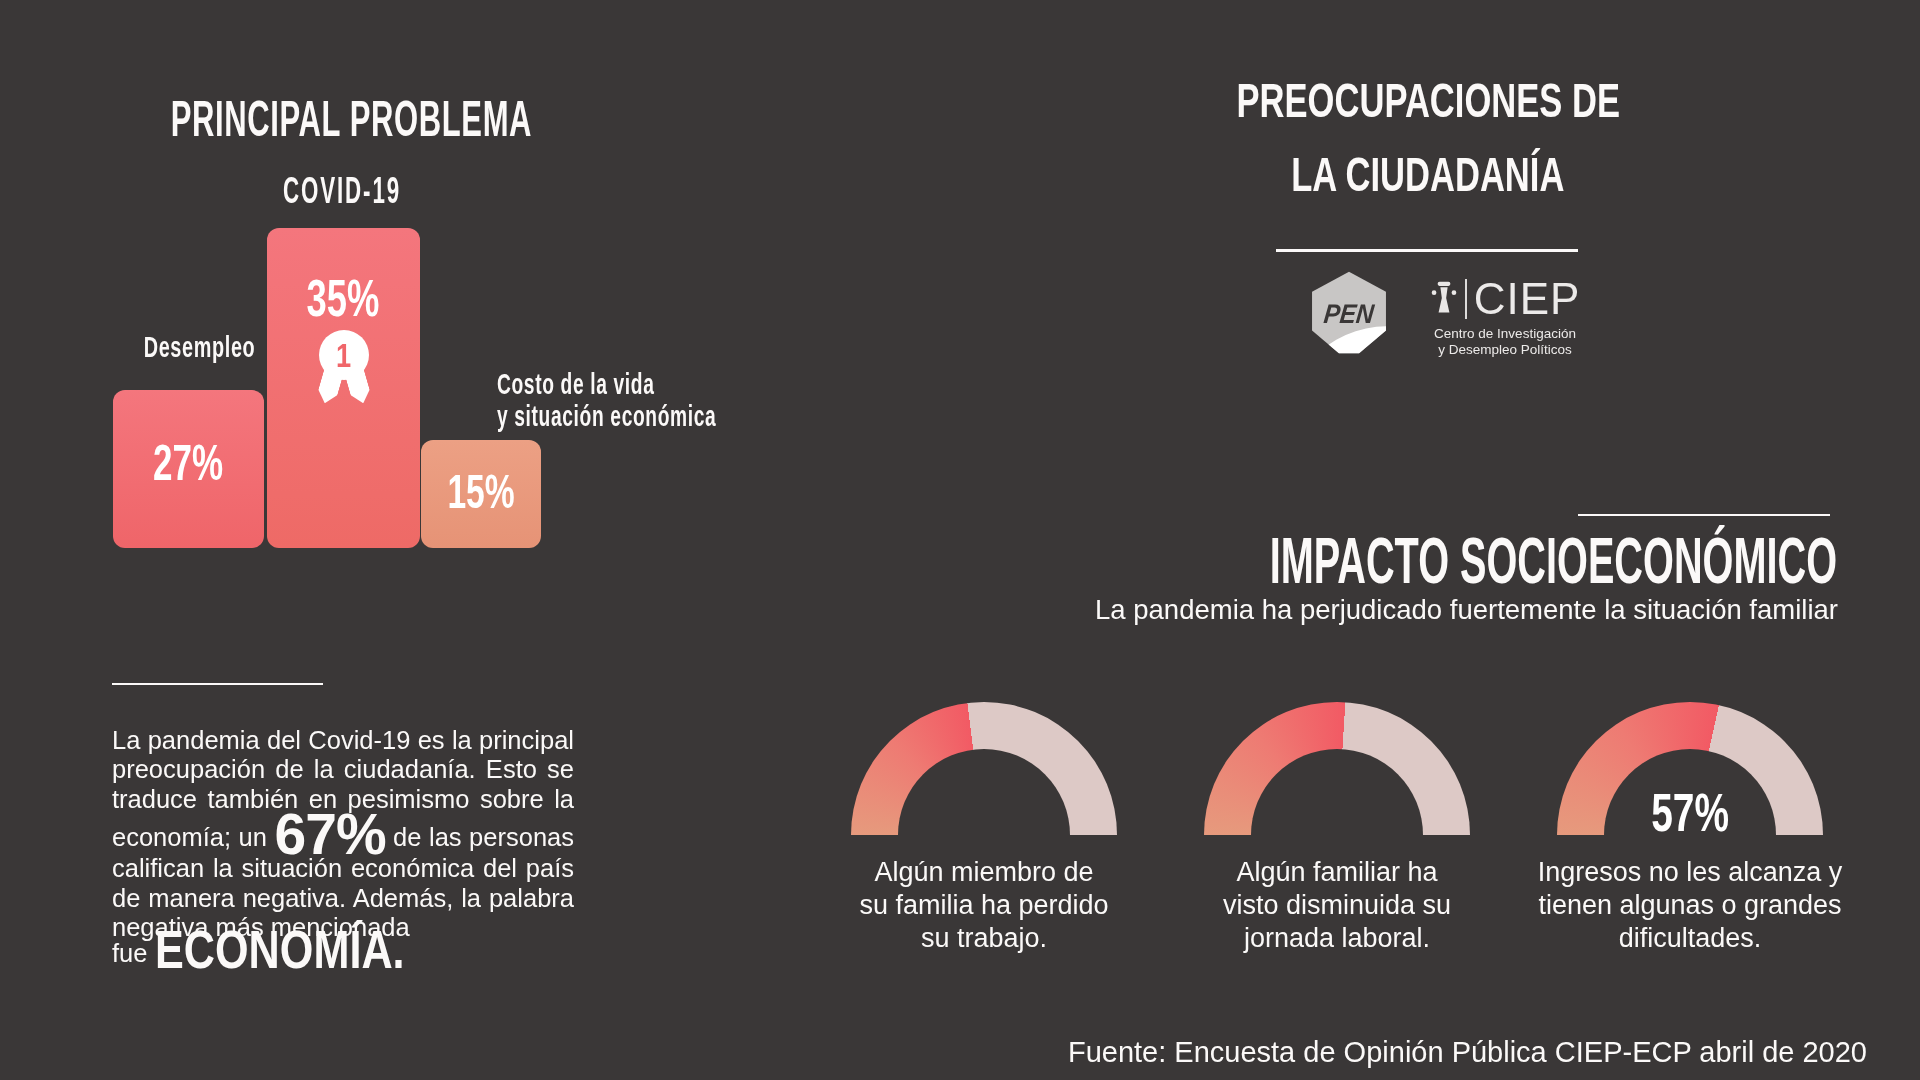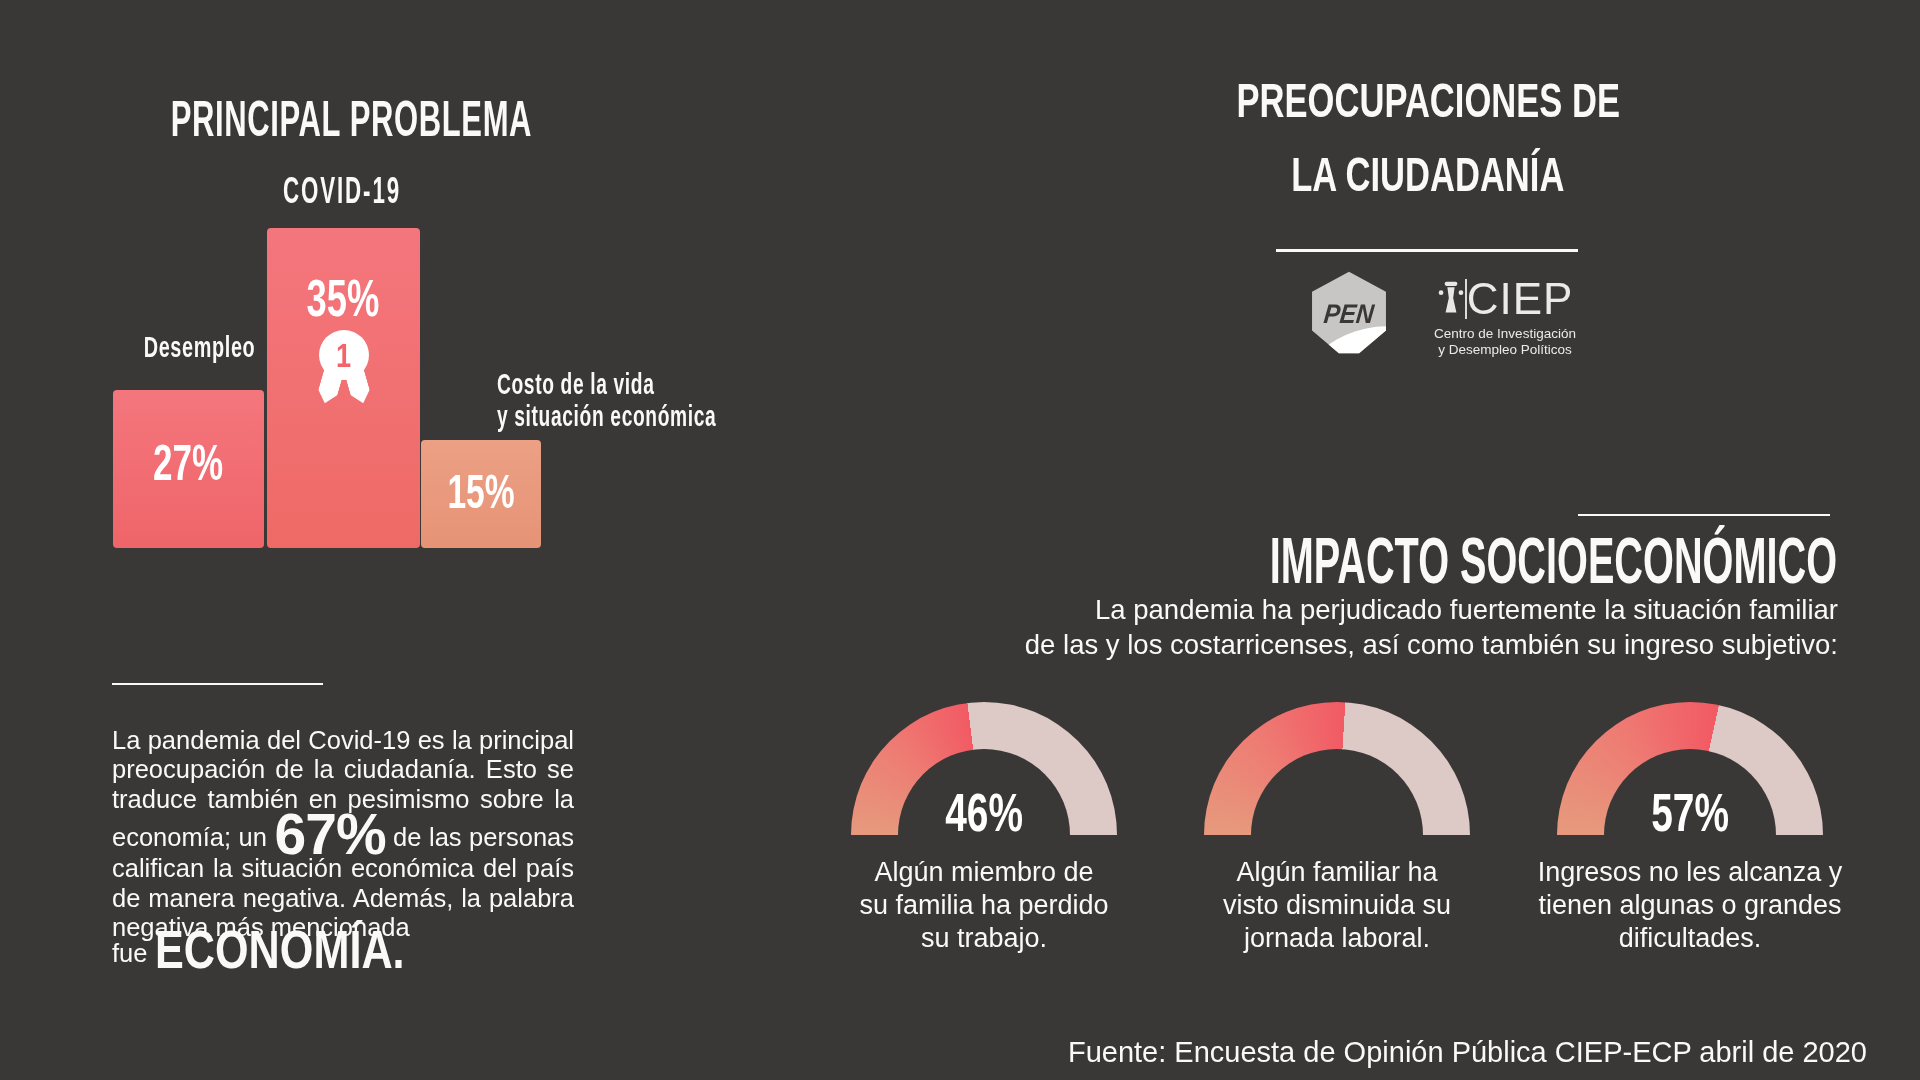--- a/index.html
+++ b/index.html
@@ -15,21 +15,21 @@
   
   .pp-title{left:60px;top:90px;width:560px;text-align:center;font-size:50px;font-weight:700;}
   .pp-title .cx{transform:scaleX(.62);transform-origin:center;letter-spacing:1px;}
   .covid-label{left:247px;top:170px;width:193px;text-align:left;font-size:36px;font-weight:700;}
   .covid-label .cx{transform:scaleX(.62);transform-origin:center;letter-spacing:3px;}
   .desempleo-label{left:93px;top:330px;width:191px;text-align:right;font-size:30px;font-weight:700;}
   .desempleo-label .cx{transform:scaleX(.66);transform-origin:center;letter-spacing:1px;}
   .costo-label{left:497px;top:368px;font-size:30px;font-weight:700;line-height:32px;}
   .costo-label .cx{transform:scaleX(.64);transform-origin:left center;letter-spacing:1px;display:block;white-space:nowrap;}
 
-  .bar{border-radius:4px;text-align:center;}
+  .bar{border-radius:12px;text-align:center;}
   .bar-1{left:113px;top:390px;width:151px;height:158px;background:linear-gradient(180deg,#f4767d,#ef6569);padding-top:0;}
   .bar-2{left:267px;top:228px;width:153px;height:320px;background:linear-gradient(180deg,#f4767d,#ee6a66);}
   .bar-3{left:421px;top:440px;width:120px;height:108px;background:linear-gradient(180deg,#eca084,#e69376);}
   .bar-value{display:block;font-weight:700;color:#fff;}
   .bar-1 .bar-value{padding-top:44px;font-size:50px;}
   .bar-2 .bar-value{padding-top:40px;font-size:52px;}
   .bar-3 .bar-value{padding-top:24px;font-size:48px;}
   .bar-value .cx{transform:scaleX(.7);transform-origin:center;}
 
   .medal{left:50%;top:102px;transform:translateX(-50%);position:absolute;width:56px;height:86px;}
@@ -54,21 +54,21 @@
   .title-underline{left:1276px;top:249px;width:302px;height:3px;background:#fbf9f8;}
 
   .pen-badge{left:1307px;top:270px;width:84px;height:84px;background:#c8c6c5;
     clip-path:polygon(50% 2%,94% 26%,94% 72%,62% 99%,38% 99%,6% 72%,6% 26%);
     overflow:hidden;display:flex;align-items:center;justify-content:center;}
   .pen-swoosh{position:absolute;width:110px;height:54px;background:#fff;border-radius:50%;
     bottom:-30px;right:-28px;transform:rotate(-18deg);}
   .pen-text{position:relative;z-index:2;font-size:27px;font-weight:700;font-style:italic;color:#3a3737;
     transform:skewX(-6deg) scaleX(.9);margin-top:4px;}
   .ciep{left:1420px;top:276px;width:170px;}
-  .ciep-top{display:flex;align-items:center;justify-content:center;height:46px;}
+  .ciep-top{display:flex;align-items:center;justify-content:center;gap:7px;height:46px;}
   .ciep-pipe{width:2px;height:40px;background:#dddbda;}
   .ciep-name{font-size:44px;font-weight:400;color:#eceae9;letter-spacing:1px;}
   .ciep-sub{margin-top:4px;text-align:center;font-size:13.5px;line-height:16px;color:#eceae9;}
 
   
   .short-line{left:1578px;top:514px;width:252px;height:2px;background:#fbf9f8;}
   .impacto-heading{right:83px;top:524px;font-size:64px;font-weight:700;text-align:right;}
   .impacto-heading .cx{transform:scaleX(.62);transform-origin:right center;}
   .intro{right:82px;top:592px;text-align:right;font-size:27.5px;line-height:35px;}
 
@@ -162,27 +162,25 @@
 </div>
 
 <div class="abs short-line"></div>
 
 <div class="abs impacto-heading">
   <span class="cx">IMPACTO SOCIOECONÓMICO</span>
 </div>
 
 <div class="abs intro">
   <div>La pandemia ha perjudicado fuertemente la situación familiar</div>
-  <div>de las y los costarricenses, así como también su ingreso subjetivo:</div>
 </div>
 
 <div class="abs gauge g1">
   <div class="gauge-arc" style="background: conic-gradient(from 270deg, rgb(230, 154, 125) 0deg, rgb(238, 123, 115) 45.5deg, rgb(242, 90, 100) 82.8deg, rgb(221, 201, 198) 82.8deg, rgb(221, 201, 198) 180deg, transparent 180deg, transparent 360deg);"></div>
   <div class="gauge-hole"></div>
-  <div class="gauge-value"><span class="cx">46%</span></div>
 </div>
 <div class="abs gauge g2">
   <div class="gauge-arc" style="background: conic-gradient(from 270deg, rgb(230, 154, 125) 0deg, rgb(238, 123, 115) 51.5deg, rgb(242, 90, 100) 93.6deg, rgb(221, 201, 198) 93.6deg, rgb(221, 201, 198) 180deg, transparent 180deg, transparent 360deg);"></div>
   <div class="gauge-hole"></div>
 </div>
 <div class="abs gauge g3">
   <div class="gauge-arc" style="background: conic-gradient(from 270deg, rgb(230, 154, 125) 0deg, rgb(238, 123, 115) 56.4deg, rgb(242, 90, 100) 102.6deg, rgb(221, 201, 198) 102.6deg, rgb(221, 201, 198) 180deg, transparent 180deg, transparent 360deg);"></div>
   <div class="gauge-hole"></div>
   <div class="gauge-value"><span class="cx">57%</span></div>
 </div>

